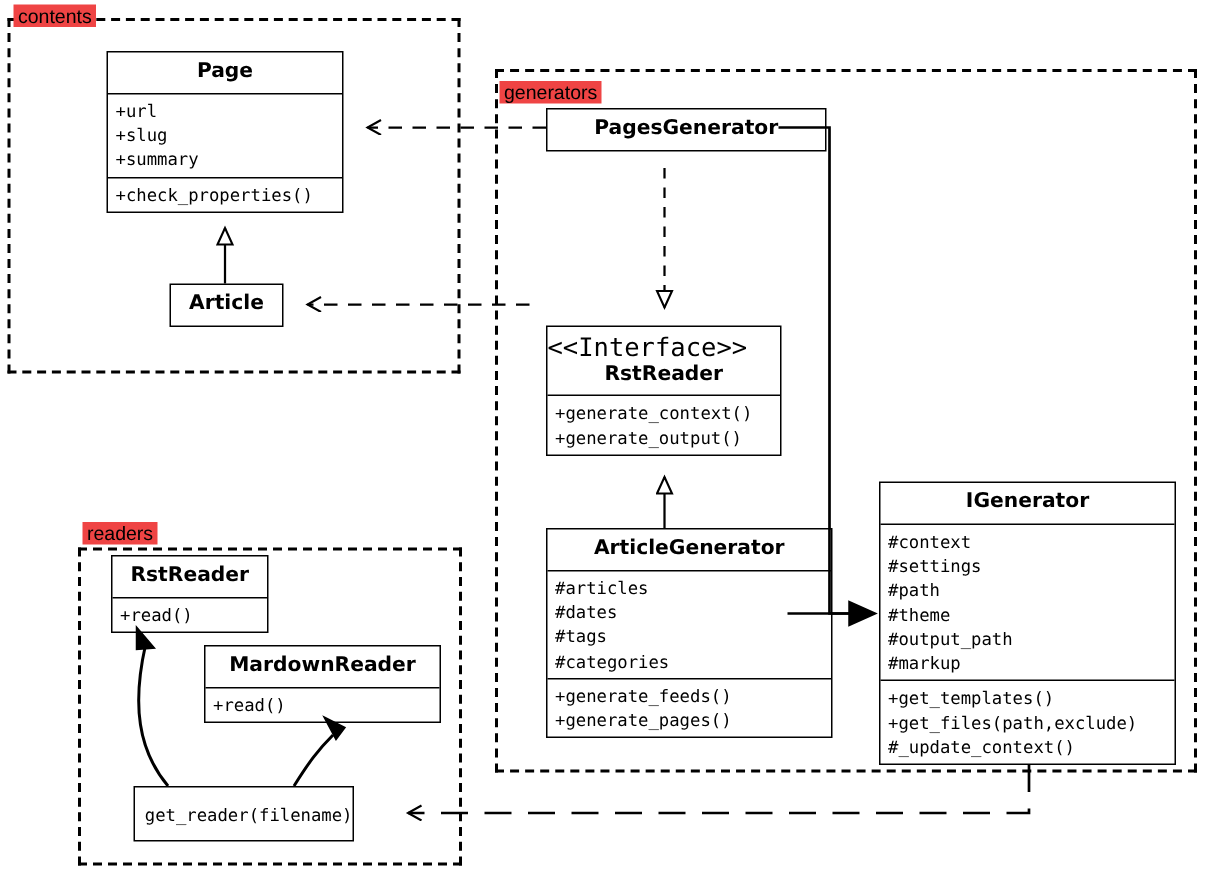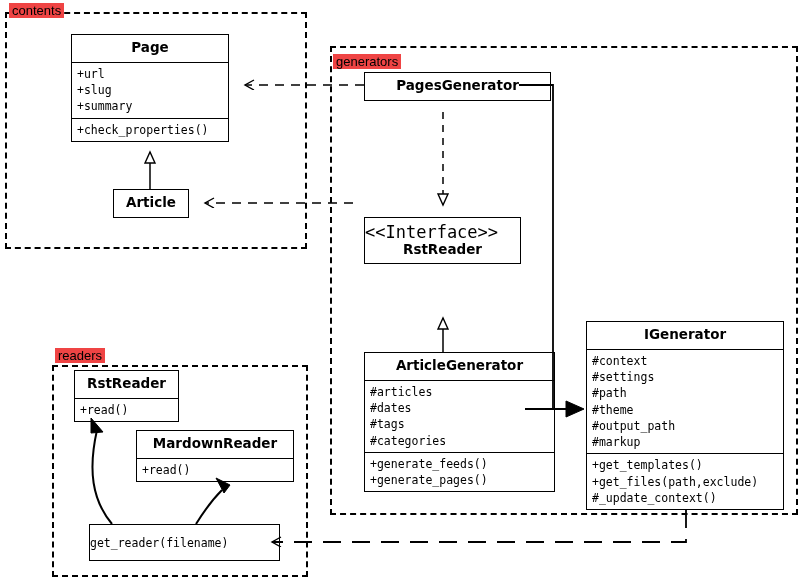--- a/index.html
+++ b/index.html
@@ -104,20 +104,24 @@
     </div>
   </div>
 
   <div class="cls" style="left:364px; top:72px; width:187px;">
     <div class="cls-name">PagesGenerator</div>
   </div>
 
   <div class="cls" style="left:364px; top:217px; width:157px;">
     <div class="cls-stereo">&lt;&lt;Interface&gt;&gt;</div>
     <div class="cls-name with-stereo">RstReader</div>
+    <div class="sect">
+      <div>+generate_context()</div>
+      <div>+generate_output()</div>
+    </div>
   </div>
 
   <div class="cls" style="left:364px; top:352px; width:191px;">
     <div class="cls-name">ArticleGenerator</div>
     <div class="sect">
       <div>#articles</div>
       <div>#dates</div>
       <div>#tags</div>
       <div>#categories</div>
     </div>
@@ -151,21 +155,21 @@
     </div>
   </div>
 
   <div class="cls" style="left:136px; top:430px; width:158px;">
     <div class="cls-name">MardownReader</div>
     <div class="sect">
       <div>+read()</div>
     </div>
   </div>
 
-  <div class="cls" style="left:89px; top:524px; width:191px; height:37px; display:flex; align-items:center; justify-content:flex-start;">
+  <div class="cls" style="left:89px; top:524px; width:147px; height:37px; display:flex; align-items:center; justify-content:flex-end;">
     <div style="font-family:'DejaVu Sans Mono', monospace; font-size:11.5px; text-align:center;">get_reader(filename)</div>
   </div>
 
   <svg id="lines" viewBox="0 0 803 579">
     <defs>
       <marker id="hollowTri" markerWidth="14" markerHeight="14" refX="12" refY="6" orient="auto" markerUnits="userSpaceOnUse">
         <path d="M1,1 L12,6 L1,11 z" fill="#ffffff" stroke="#000" stroke-width="1.4"></path>
       </marker>
       <marker id="openArrow" markerWidth="12" markerHeight="12" refX="10" refY="5" orient="auto" markerUnits="userSpaceOnUse">
         <path d="M1,0 L10,5 L1,10" fill="none" stroke="#000" stroke-width="1.4"></path>

